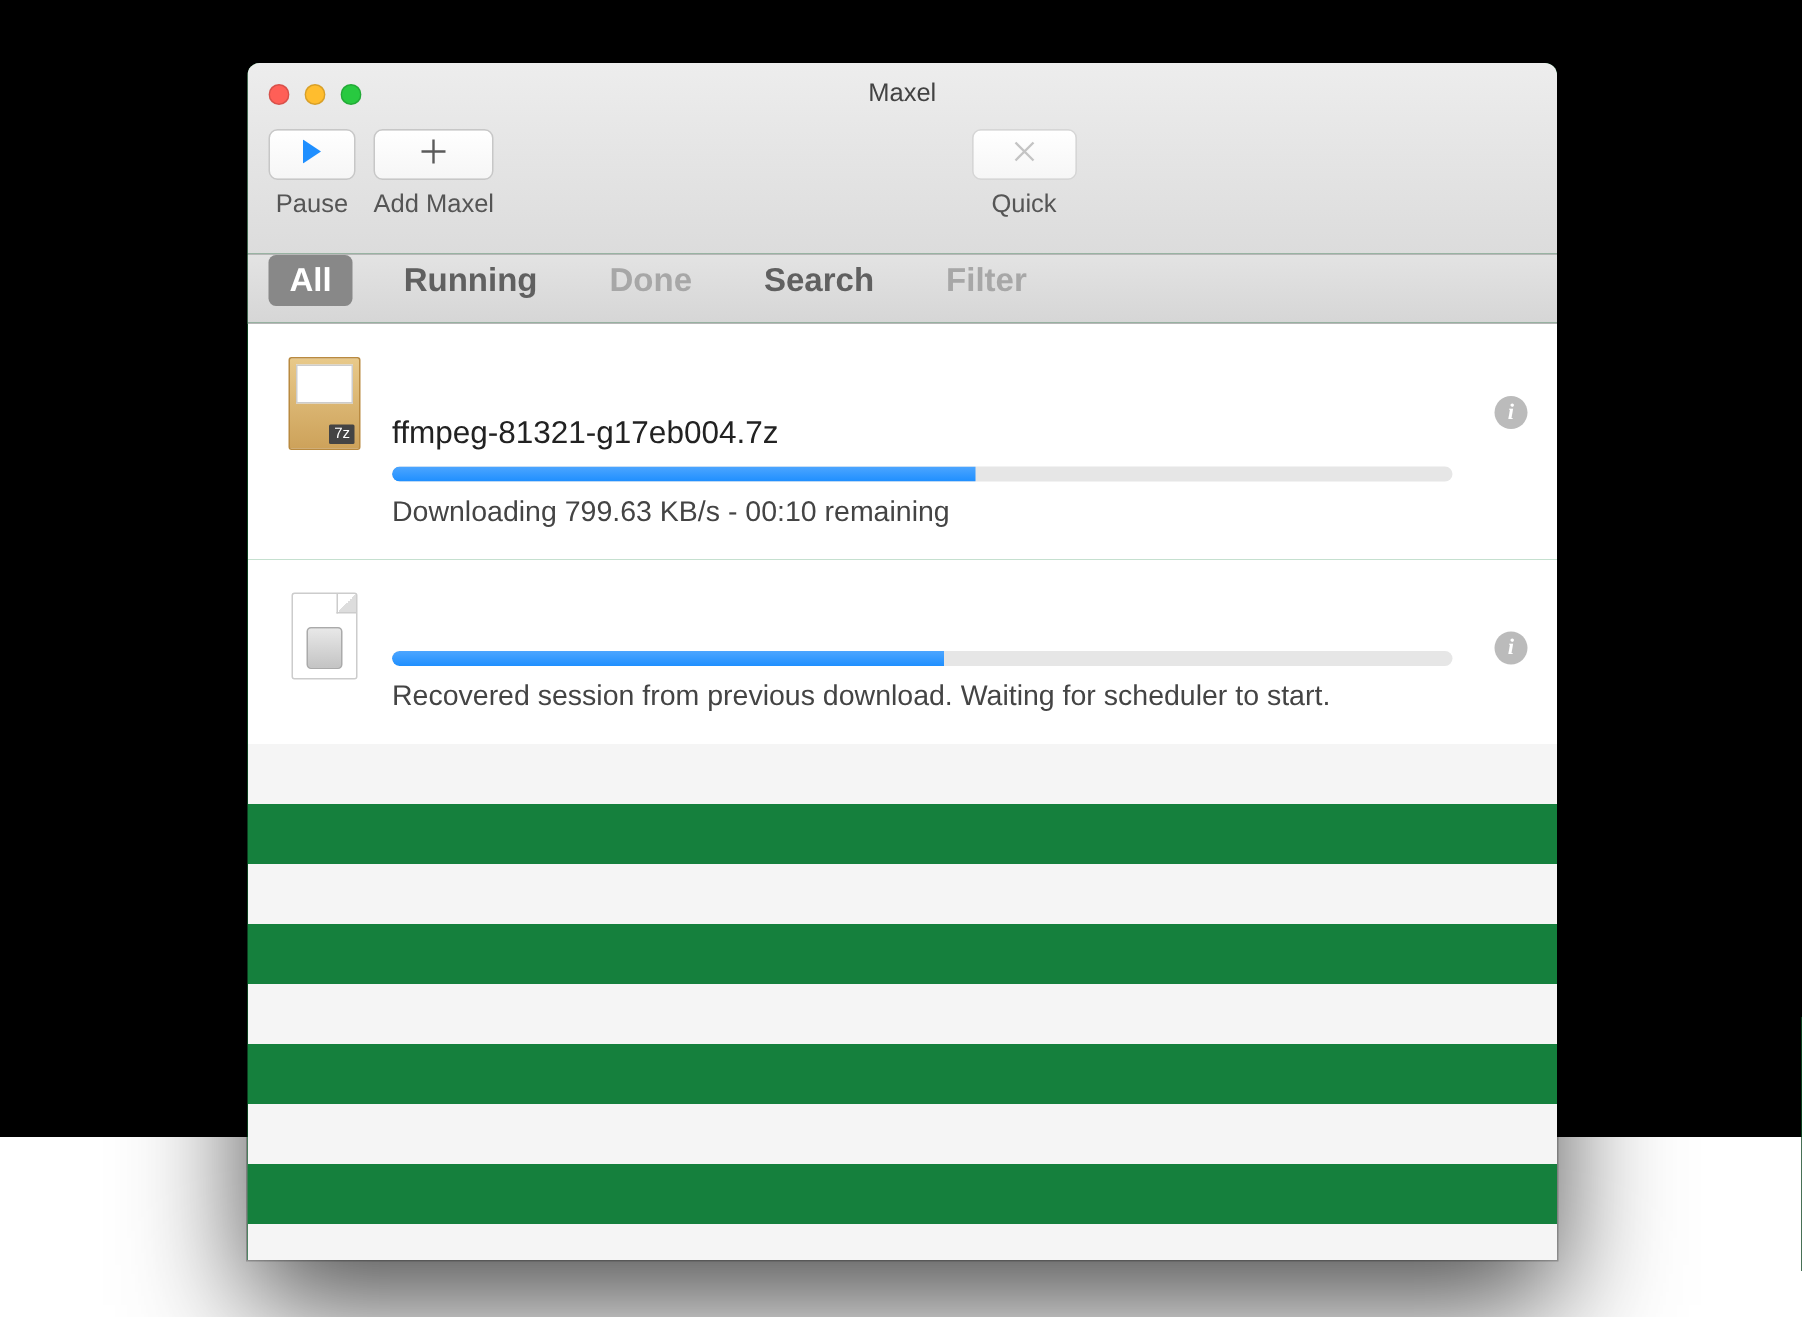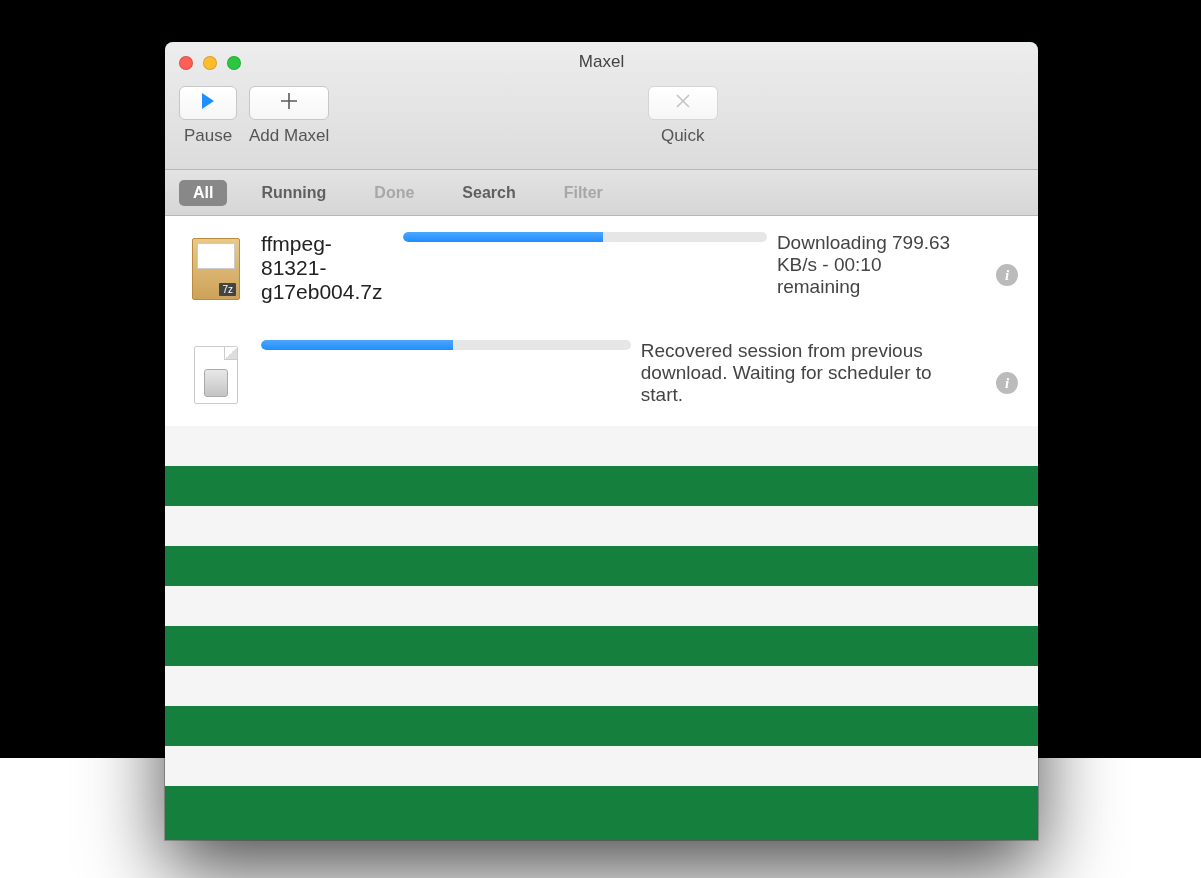--- a/index.html
+++ b/index.html
@@ -84,44 +84,44 @@
       gap: 8px;
       color:#8a8a8a;
       font-size:21px;
     }
     .search-field svg { flex-shrink:0; }
     .tabs {
       height: 46px;
       background: linear-gradient(#e3e3e3, #d6d6d6);
       border-bottom: 1px solid #b7b7b7;
       display:flex;
-      align-items:center;
+      align-items:flex-start;
       gap: 20px;
       padding: 0 14px;
-      font-size: 16px;
+      font-size: 22px;
       font-weight: 600;
     }
     .tab { color:#606060; padding: 4px 14px; border-radius: 5px; cursor:default;}
     .tab.active { color:#fff; background:#888; }
     .tab.dim { color:#a7a7a7; }
     .list {
       height: calc(100% - 128px - 46px);
       overflow-y:auto;
     }
     .row {
       display:flex;
       align-items:flex-start;
       padding: 16px 20px 20px 24px;
       gap: 18px;
       background:#fff;
     }
     .stripe { height: 40px; }
     .stripe.alt { background:#f5f5f5; }
     .icon-wrap { width:54px; flex-shrink:0; display:flex; align-items:center; justify-content:center; padding-top:6px;}
-    .row-content { flex:1; display:flex; flex-direction:row; gap:10px; min-width:0;}
+    .row-content { flex:1; display:flex; flex-direction:column; gap:10px; min-width:0;margin-top:45px;}
     .filename { font-size:21px; color:#222; font-weight:500;}
     .progress { height:10px; width:100%; background:#e6e6e6; border-radius:5px; overflow:hidden; position:relative;}
     .progress-fill { height:100%; background:linear-gradient(#4da6ff,#1f8fff); border-radius:5px 0 0 5px;}
     .status-text { font-size:19px; color:#444; }
     .info-btn { width:22px; height:22px; flex-shrink:0; margin-top: 32px; margin-left:10px;}
     .info-circle { width:22px; height:22px; border-radius:50%; background:#bbb; display:flex; align-items:center; justify-content:center; color:#fff; font-family:Georgia,serif; font-style:italic; font-weight:bold; font-size:15px;}
     .spacer { flex:1; }
     .bottom-fade {
       position:absolute;
       bottom:0; left:0; right:0;

